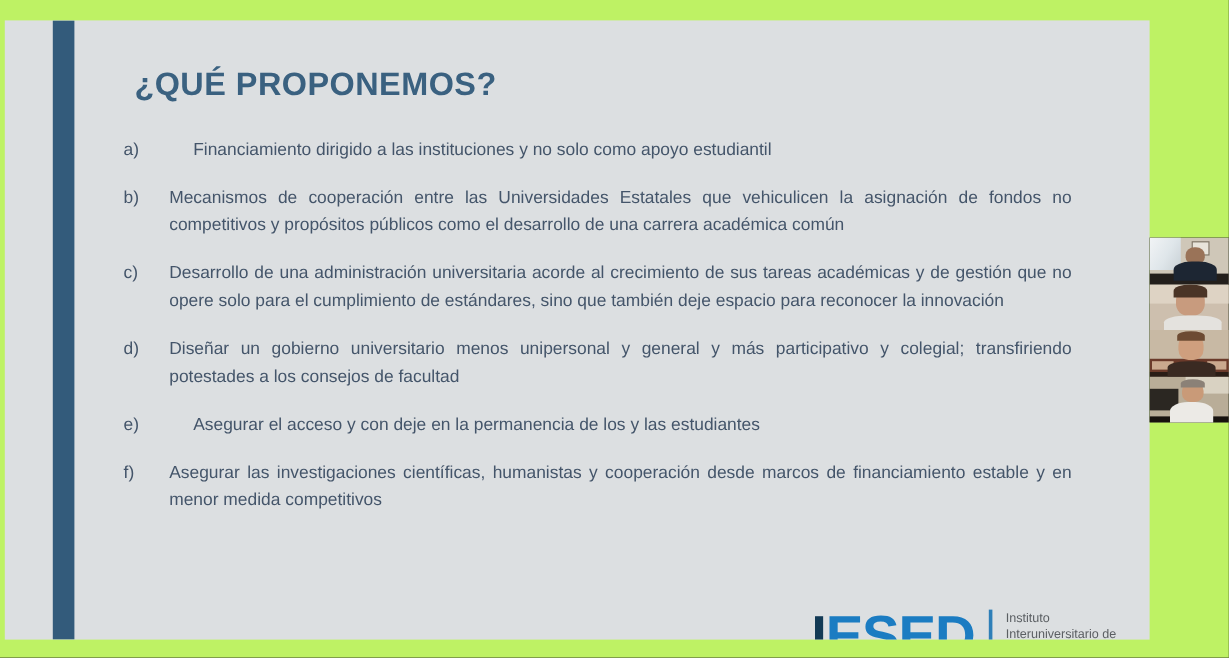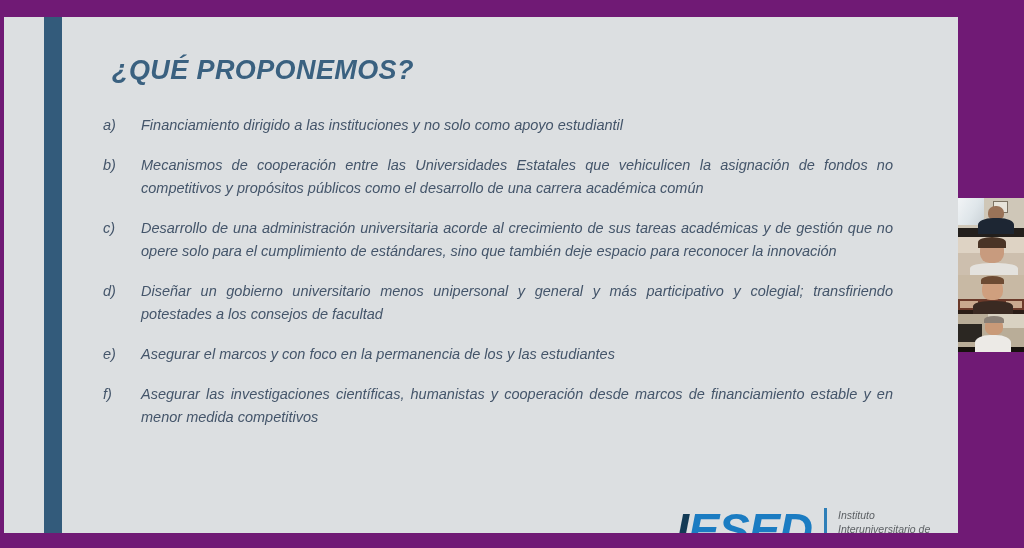--- a/index.html
+++ b/index.html
@@ -12,22 +12,21 @@
     height: 548px;
     position: relative;
     overflow: hidden;
     font-family: "Liberation Sans", sans-serif;
   }
 
   
   #stage {
     position: absolute;
     inset: 0;
-    background: #701a75;
-    font-style: italic;
+    background: #bef264;
   }
 
   
   #slide {
     position: absolute;
     left: 4px;
     top: 17px;
     width: 954px;
     height: 516px;
     background: #dcdfe1;
@@ -74,20 +73,21 @@
   }
   .bullet-text {
     flex: 1 1 auto;
     font-size: 14.5px;
     line-height: 23px;
     color: #44556a;
     text-align: justify;
   }
   .bullet-text.nojustify {
     text-align: left;
+    margin-left: 20px;
   }
 
   
   #logo {
     position: absolute;
     left: 672px;
     top: 489px;
     display: flex;
     align-items: flex-start;
   }
@@ -168,21 +168,21 @@
         <span class="bullet-text">Desarrollo de una administración universitaria acorde al crecimiento de sus tareas académicas y de gestión que no opere solo para el cumplimiento de estándares, sino que también deje espacio para reconocer la innovación</span>
       </div>
 
       <div class="bullet-row">
         <span class="bullet-marker">d)</span>
         <span class="bullet-text">Diseñar un gobierno universitario menos unipersonal y general y más participativo y colegial; transfiriendo potestades a los consejos de facultad</span>
       </div>
 
       <div class="bullet-row">
         <span class="bullet-marker">e)</span>
-        <span class="bullet-text nojustify">Asegurar el marcos y con foco en la permanencia de los y las estudiantes</span>
+        <span class="bullet-text nojustify">Asegurar el acceso y con deje en la permanencia de los y las estudiantes</span>
       </div>
 
       <div class="bullet-row">
         <span class="bullet-marker">f)</span>
         <span class="bullet-text">Asegurar las investigaciones científicas, humanistas y cooperación desde marcos de financiamiento estable y en menor medida competitivos</span>
       </div>
 
     </div>
 
     <div id="logo">

